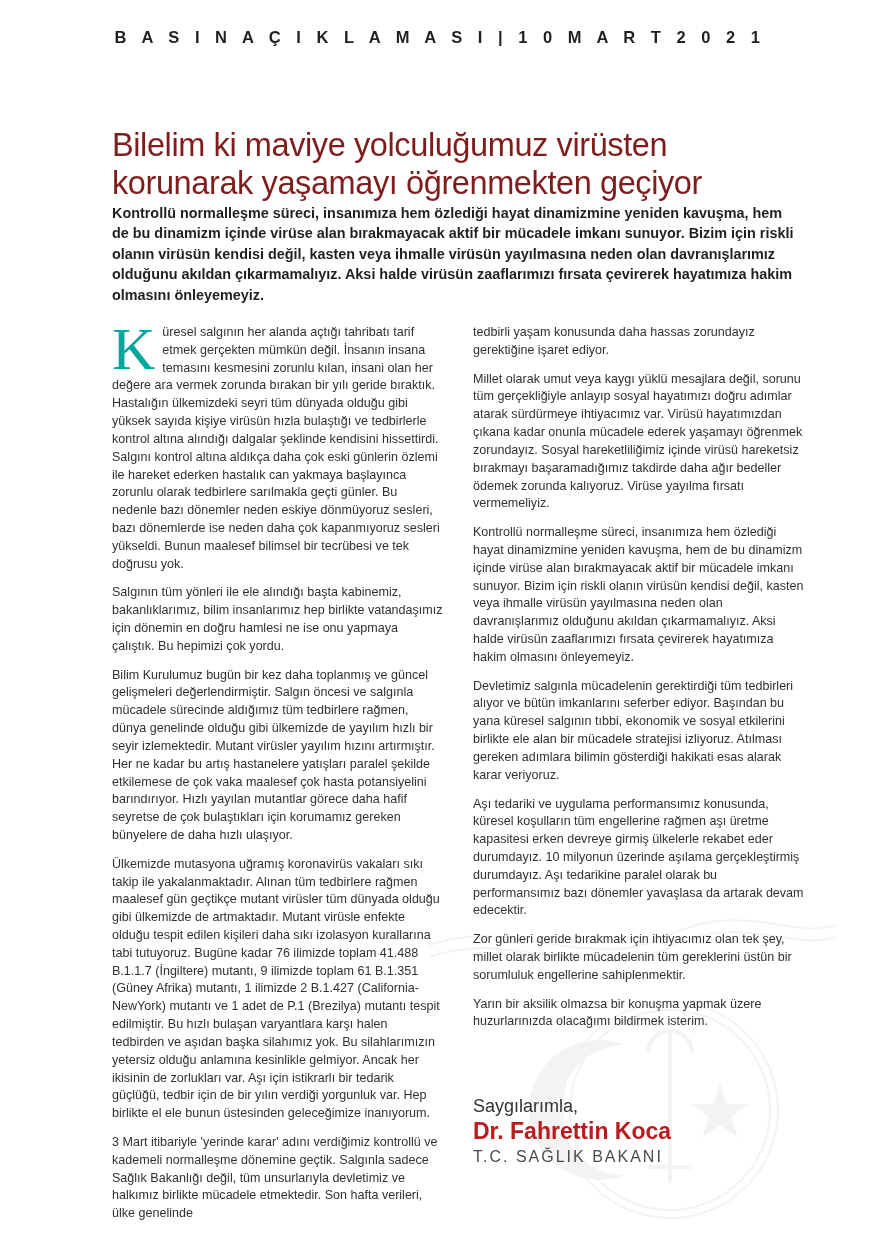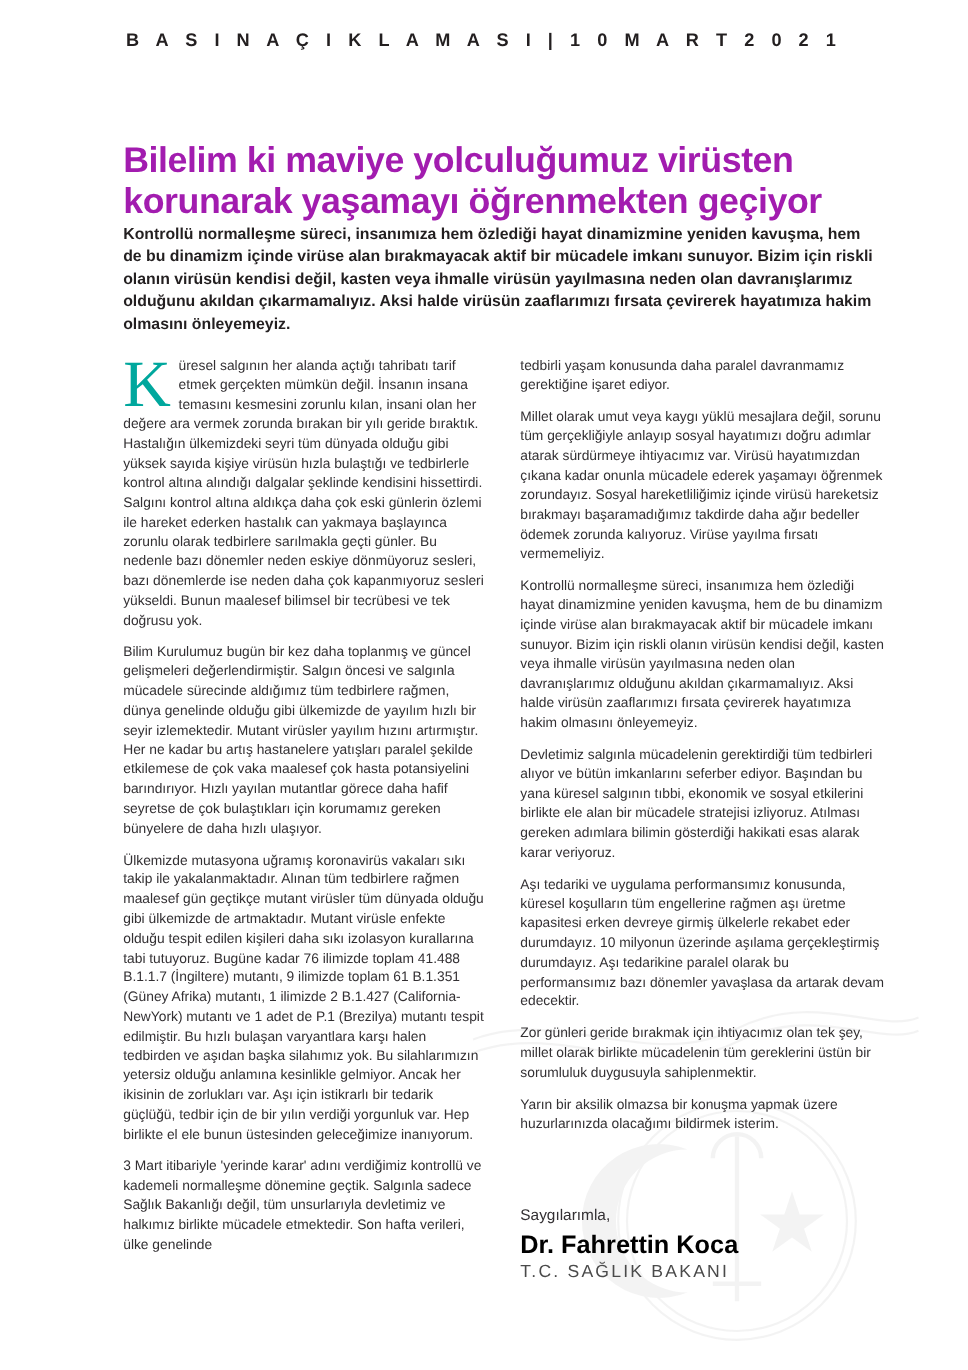--- a/index.html
+++ b/index.html
@@ -42,24 +42,24 @@
     color: #231f20;
     font-family: "Liberation Sans", sans-serif;
   }
 
   
   .headline {
     position: absolute;
     top: 104px;
     left: 112px;
     width: 700px;
-    color: #a21caf;
+    color: #7f1d1d;
     font-size: 32.5px;
     line-height: 1.18;
-    font-weight: bold;
+    font-weight: normal;
     letter-spacing: -0.4px;
   }
 
   
   .standfirst {
     position: absolute;
     top: 203px;
     left: 112px;
     width: 690px;
     font-size: 14.4px;
@@ -104,35 +104,35 @@
   
   .signature {
     position: absolute;
     left: 473px;
     top: 1118px;
     width: 340px;
   }
   .sign-name {
     font-size: 23px;
     font-weight: bold;
-    color: #000000;
+    color: #b91c1c;
     letter-spacing: 0px;
     margin: 0;
   }
   .sign-title {
     font-size: 16px;
     color: #4a4a4a;
     letter-spacing: 2.0px;
     margin: 3px 0 0 0;
   }
   .regards {
     position: absolute;
     left: 473px;
     top: 1096px;
-    font-size: 14px;
+    font-size: 18px;
     color: #333033;
   }
 </style>
 </head>
 <body>
 
 <div class="page">
 
   <div class="watermark">
     <svg viewBox="0 0 420 330" xmlns="http://www.w3.org/2000/svg">
@@ -157,32 +157,33 @@
   <div class="kicker">B A S I N   A Ç I K L A M A S I   |   1 0   M A R T   2 0 2 1</div>
 
   <h1 class="headline">Bilelim ki maviye yolculuğumuz virüsten korunarak yaşamayı öğrenmekten geçiyor</h1>
 
   <div class="standfirst">Kontrollü normalleşme süreci, insanımıza hem özlediği hayat dinamizmine yeniden kavuşma, hem de bu dinamizm içinde virüse alan bırakmayacak aktif bir mücadele imkanı sunuyor.  Bizim için riskli olanın virüsün kendisi değil, kasten veya ihmalle virüsün yayılmasına neden olan davranışlarımız olduğunu akıldan çıkarmamalıyız. Aksi halde virüsün zaaflarımızı fırsata çevirerek hayatımıza hakim olmasını önleyemeyiz.</div>
 
   <div class="columns">
 
     <div class="col">
       <p class="dropcap-para"><span class="dropcap">K</span><span>üresel salgının her alanda açtığı tahribatı tarif etmek gerçekten mümkün değil. İnsanın insana temasını kesmesini zorunlu kılan, insani olan her değere ara vermek zorunda bırakan bir yılı geride bıraktık. Hastalığın ülkemizdeki seyri tüm dünyada olduğu gibi yüksek sayıda kişiye virüsün hızla bulaştığı ve tedbirlerle kontrol altına alındığı dalgalar şeklinde kendisini hissettirdi. Salgını kontrol altına aldıkça daha çok eski günlerin özlemi ile hareket ederken hastalık can yakmaya başlayınca zorunlu olarak tedbirlere sarılmakla geçti günler. Bu nedenle bazı dönemler neden eskiye dönmüyoruz sesleri, bazı dönemlerde ise neden daha çok kapanmıyoruz sesleri yükseldi. Bunun maalesef bilimsel bir tecrübesi ve tek doğrusu yok.</span></p>
+      <p>Salgının tüm yönleri ile ele alındığı başta kabinemiz, bakanlıklarımız, bilim insanlarımız hep birlikte vatandaşımız için dönemin en doğru hamlesi ne ise onu yapmaya çalıştık. Bu hepimizi çok yordu.</p>
       <p>Bilim Kurulumuz bugün bir kez daha toplanmış ve güncel gelişmeleri değerlendirmiştir. Salgın öncesi ve salgınla mücadele sürecinde aldığımız tüm tedbirlere rağmen, dünya genelinde olduğu gibi ülkemizde de yayılım hızlı bir seyir izlemektedir. Mutant virüsler yayılım hızını artırmıştır. Her ne kadar bu artış hastanelere yatışları paralel şekilde etkilemese de çok vaka maalesef çok hasta potansiyelini barındırıyor. Hızlı yayılan mutantlar görece daha hafif seyretse de çok bulaştıkları için korumamız gereken bünyelere de daha hızlı ulaşıyor.</p>
       <p>Ülkemizde mutasyona uğramış koronavirüs vakaları sıkı takip ile yakalanmaktadır. Alınan tüm tedbirlere rağmen maalesef gün geçtikçe mutant virüsler tüm dünyada olduğu gibi ülkemizde de artmaktadır. Mutant virüsle enfekte olduğu tespit edilen kişileri daha sıkı izolasyon kurallarına tabi tutuyoruz. Bugüne kadar 76 ilimizde toplam 41.488 B.1.1.7 (İngiltere) mutantı, 9 ilimizde toplam 61 B.1.351 (Güney Afrika) mutantı, 1 ilimizde 2 B.1.427 (California-NewYork) mutantı ve 1 adet de P.1 (Brezilya) mutantı tespit edilmiştir. Bu hızlı bulaşan varyantlara karşı halen tedbirden ve aşıdan başka silahımız yok. Bu silahlarımızın yetersiz olduğu anlamına kesinlikle gelmiyor. Ancak her ikisinin de zorlukları var. Aşı için istikrarlı bir tedarik güçlüğü, tedbir için de bir yılın verdiği yorgunluk var. Hep birlikte el ele bunun üstesinden geleceğimize inanıyorum.</p>
       <p>3 Mart itibariyle 'yerinde karar' adını verdiğimiz kontrollü ve kademeli normalleşme dönemine geçtik. Salgınla sadece Sağlık Bakanlığı değil, tüm unsurlarıyla devletimiz ve halkımız birlikte mücadele etmektedir. Son hafta verileri, ülke genelinde</p>
     </div>
 
     <div class="col">
-      <p>tedbirli yaşam konusunda daha paralel davranmamız gerektiğine işaret ediyor.</p>
+      <p>tedbirli yaşam konusunda daha hassas zorundayız gerektiğine işaret ediyor.</p>
       <p>Millet olarak umut veya kaygı yüklü mesajlara değil, sorunu tüm gerçekliğiyle anlayıp sosyal hayatımızı doğru adımlar atarak sürdürmeye ihtiyacımız var. Virüsü hayatımızdan çıkana kadar onunla mücadele ederek yaşamayı öğrenmek zorundayız. Sosyal hareketliliğimiz içinde virüsü hareketsiz bırakmayı başaramadığımız takdirde daha ağır bedeller ödemek zorunda kalıyoruz. Virüse yayılma fırsatı vermemeliyiz.</p>
       <p>Kontrollü normalleşme süreci, insanımıza hem özlediği hayat dinamizmine yeniden kavuşma, hem de bu dinamizm içinde virüse alan bırakmayacak aktif bir mücadele imkanı sunuyor. Bizim için riskli olanın virüsün kendisi değil, kasten veya ihmalle virüsün yayılmasına neden olan davranışlarımız olduğunu akıldan çıkarmamalıyız. Aksi halde virüsün zaaflarımızı fırsata çevirerek hayatımıza hakim olmasını önleyemeyiz.</p>
       <p>Devletimiz salgınla mücadelenin gerektirdiği tüm tedbirleri alıyor ve bütün imkanlarını seferber ediyor.  Başından bu yana küresel salgının tıbbi, ekonomik ve sosyal etkilerini birlikte ele alan bir mücadele stratejisi izliyoruz. Atılması gereken adımlara bilimin gösterdiği hakikati esas alarak karar veriyoruz.</p>
       <p>Aşı tedariki ve uygulama performansımız konusunda, küresel koşulların tüm engellerine rağmen aşı üretme kapasitesi erken devreye girmiş ülkelerle rekabet eder durumdayız. 10 milyonun üzerinde aşılama gerçekleştirmiş durumdayız. Aşı tedarikine paralel olarak bu performansımız bazı dönemler yavaşlasa da artarak devam edecektir.</p>
-      <p>Zor günleri geride bırakmak için ihtiyacımız olan tek şey, millet olarak birlikte mücadelenin tüm gereklerini üstün bir sorumluluk duygusuyla sahiplenmektir.</p>
+      <p>Zor günleri geride bırakmak için ihtiyacımız olan tek şey, millet olarak birlikte mücadelenin tüm gereklerini üstün bir sorumluluk engellerine sahiplenmektir.</p>
       <p>Yarın bir aksilik olmazsa bir konuşma yapmak üzere huzurlarınızda olacağımı bildirmek isterim.</p>
     </div>
 
   </div>
 
   <div class="regards">Saygılarımla,</div>
 
   <div class="signature">
     <p class="sign-name">Dr. Fahrettin Koca</p>
     <p class="sign-title">T.C. SAĞLIK BAKANI</p>

